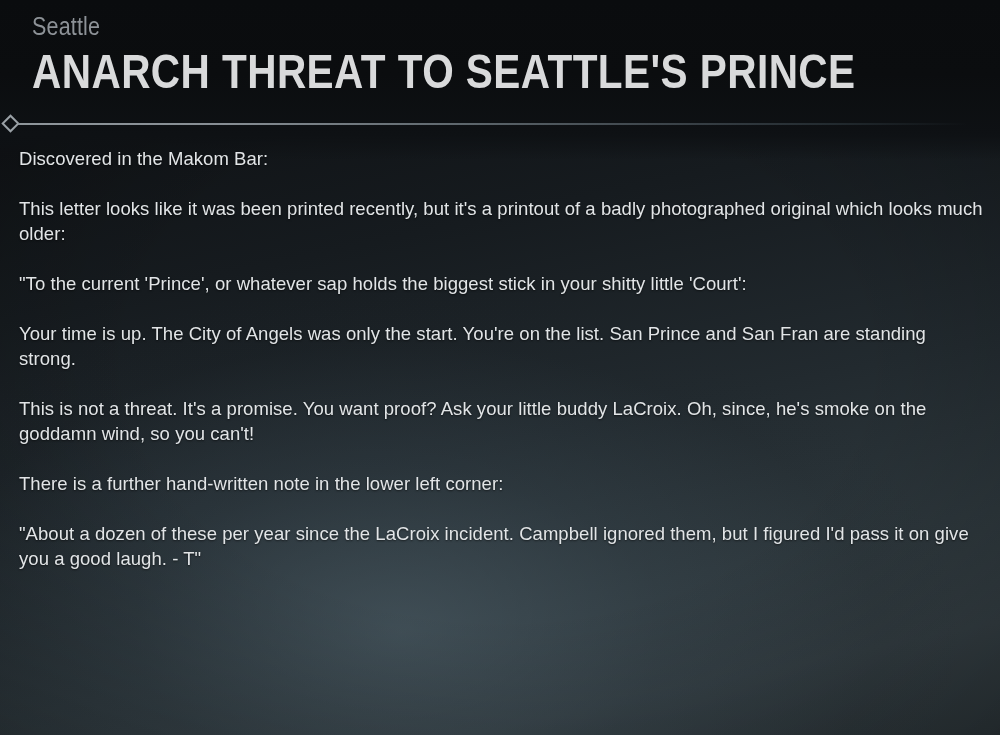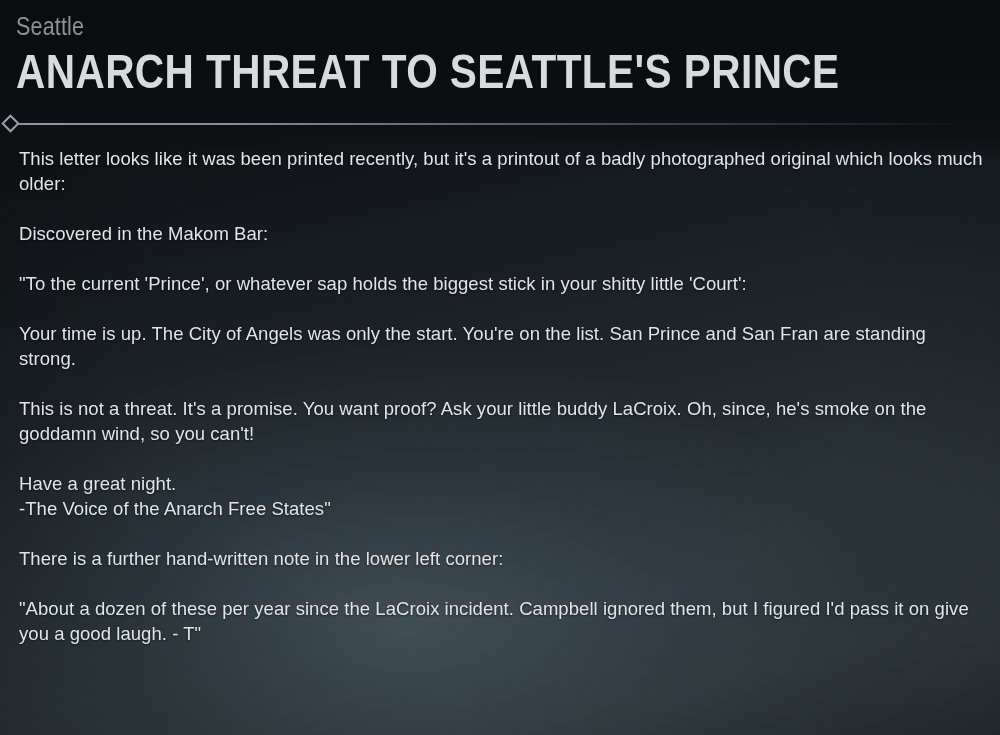--- a/index.html
+++ b/index.html
@@ -63,21 +63,21 @@
     position: absolute;
     left: 0; right: 0; bottom: -26px;
     height: 26px;
     background: linear-gradient(180deg, #0e1114 0%, rgba(15,18,21,0) 100%);
   }
 
   
   .header {
     position: absolute;
     left: 0; right: 0; top: 0;
-    padding: 11px 0 0 16px;
+    padding: 11px 0 0 32px;
   }
   .eyebrow {
     font-family: "Liberation Sans Narrow", "Liberation Sans", sans-serif;
     font-size: 25px;
     line-height: 30px;
     font-weight: 400;
     letter-spacing: 0.2px;
     color: #8d9297;
     transform: scaleX(0.86);
     transform-origin: left center;
@@ -164,23 +164,22 @@
     <div class="eyebrow">Seattle</div>
     <h1 class="title">Anarch Threat to Seattle's Prince</h1>
   </div>
 
   <div class="divider">
     <div class="diamond"></div>
     <div class="rule"></div>
   </div>
 
   <div class="body-copy" id="body-copy">
+      <p>Discovered in the Makom Bar:</p>
       <p>This letter looks like it was been printed recently, but it's a printout of a badly photographed original which looks much older:</p>
-      <p>Discovered in the Makom Bar:</p>
       <p>"To the current 'Prince', or whatever sap holds the biggest stick in your shitty little 'Court':</p>
       <p>Your time is up. The City of Angels was only the start. You're on the list. San Prince and San Fran are standing strong.</p>
       <p>This is not a threat. It's a promise. You want proof? Ask your little buddy LaCroix. Oh, since, he's smoke on the goddamn wind, so you can't!</p>
-      <p>Have a great night.<br>-The Voice of the Anarch Free States"</p>
       <p>There is a further hand-written note in the lower left corner:</p>
       <p>"About a dozen of these per year since the LaCroix incident. Campbell ignored them, but I figured I'd pass it on give you a good laugh. - T"</p>
     </div>
 
 </div>
 
 </body></html>

